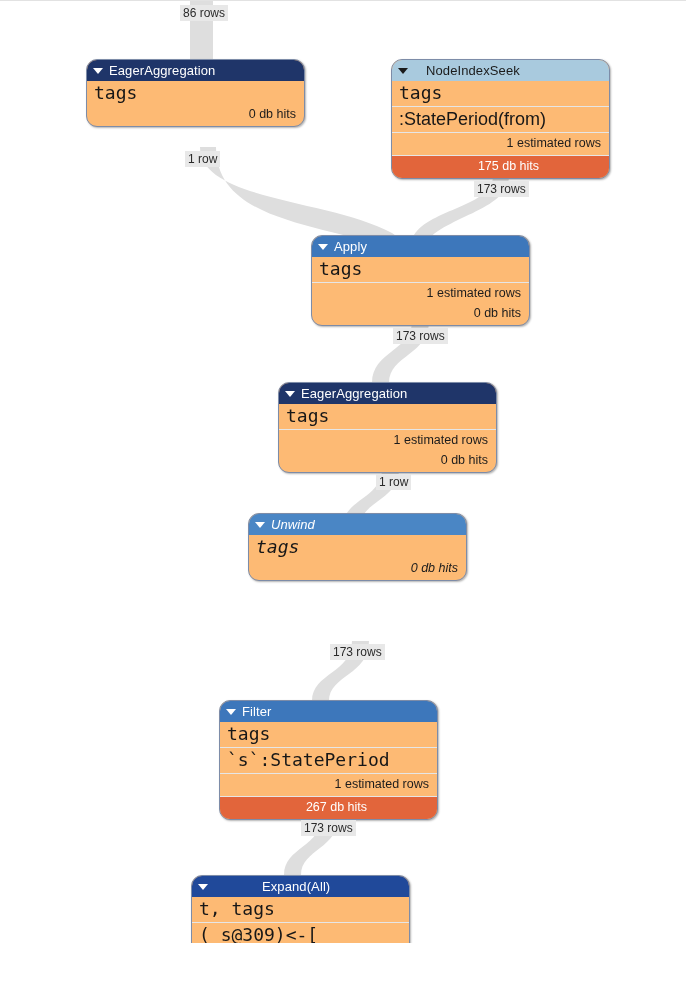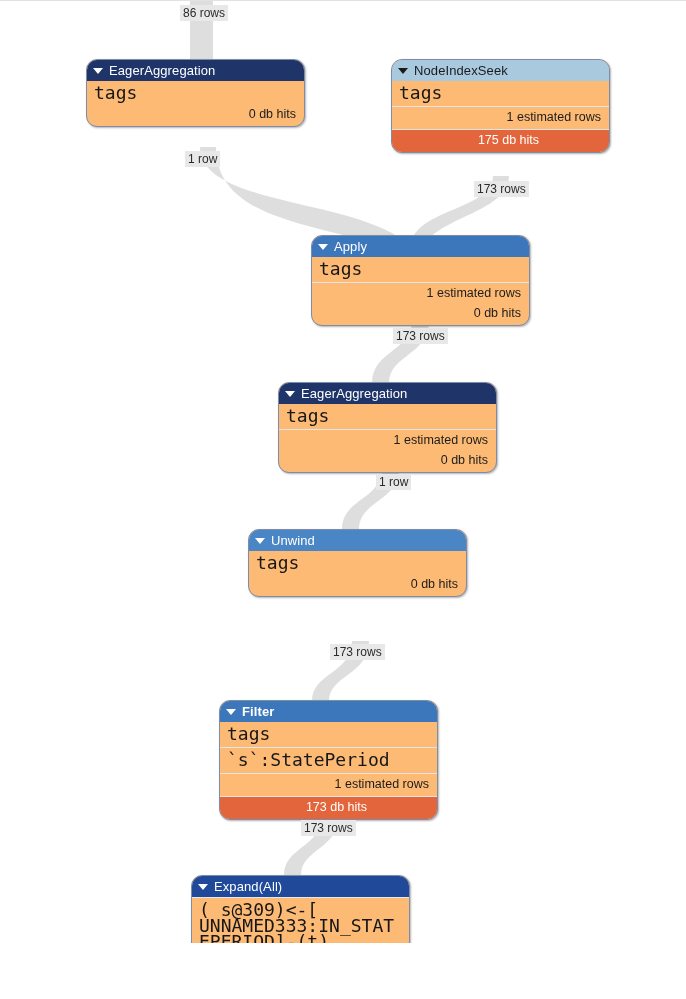--- a/index.html
+++ b/index.html
@@ -73,21 +73,21 @@
   .op-header .caret {
     display: inline-block;
     width: 0; height: 0;
     border-left: 5px solid transparent;
     border-right: 5px solid transparent;
     border-top: 6px solid #ffffff;
     margin-right: 6px;
     flex: none;
   }
   
-  .op-box.tone-light .op-header { color: #1b1b1b; }
+  .op-box.tone-light .op-header { color: #1b1b1b; gap: 12px; }
   .op-box.tone-light .op-header .caret { border-top-color: #1b1b1b; }
 
   .op-row {
     border-top: 1px solid #e6e6e6;
     padding: 4px 7px 5px 7px;
     font-family: "DejaVu Sans Mono", "Liberation Mono", monospace;
     font-size: 18px;
     color: #171717;
     line-height: 16px;
     word-break: break-word;
@@ -158,20 +158,21 @@
     <div class="op-row first">tags</div>
     <div class="op-metric no-sep">0 db hits</div>
   </div>
 
   <div class="op-box tone-light" style="left:391px; top:58px;">
     <div class="op-header" style="background:#a9cade;">
       <span class="caret"></span>
       <span>NodeIndexSeek</span>
     </div>
     <div class="op-row first">tags</div>
+    <div class="op-row" style="font-family:'Liberation Sans',sans-serif;">:StatePeriod(from)</div>
     <div class="op-metric">1 estimated rows</div>
     <div class="op-dbhits-hot" style="background:#e2653b;">175 db hits</div>
   </div>
 
   <div class="op-box tone-dark" style="left:311px; top:234px;">
     <div class="op-header" style="background:#3d77bb;text-align:center;">
       <span class="caret"></span>
       <span>Apply</span>
     </div>
     <div class="op-row first">tags</div>
@@ -182,43 +183,44 @@
   <div class="op-box tone-dark" style="left:278px; top:381px;">
     <div class="op-header" style="background:#1f3569;">
       <span class="caret"></span>
       <span>EagerAggregation</span>
     </div>
     <div class="op-row first">tags</div>
     <div class="op-metric">1 estimated rows</div>
     <div class="op-metric no-sep">0 db hits</div>
   </div>
 
-  <div class="op-box tone-dark" style="left:248px; top:528px;">
+  <div class="op-box tone-dark" style="left:248px; top:512px;font-style:italic;">
     <div class="op-header" style="background:#4a86c5;">
       <span class="caret"></span>
       <span>Unwind</span>
     </div>
     <div class="op-row first">tags</div>
     <div class="op-metric no-sep">0 db hits</div>
   </div>
 
   <div class="op-box tone-dark" style="left:219px; top:699px;">
-    <div class="op-header" style="background:#3d77bb;font-weight:bold;">
+    <div class="op-header" style="background:#3d77bb;">
       <span class="caret"></span>
       <span>Filter</span>
     </div>
     <div class="op-row first">tags</div>
     <div class="op-row">`s`:StatePeriod</div>
     <div class="op-metric">1 estimated rows</div>
-    <div class="op-dbhits-hot" style="background:#e2653b;">173 db hits</div>
+    <div class="op-dbhits-hot" style="background:#e2653b;">267 db hits</div>
   </div>
 
   <div class="op-box tone-dark" style="left:191px; top:874px;">
-    <div class="op-header" style="background:#20499a;">
+    <div class="op-header" style="background:#20499a;gap:48px;">
       <span class="caret"></span>
       <span>Expand(All)</span>
     </div>
+    <div class="op-row first">t, tags</div>
     <div class="op-row">( s@309)&lt;-[ UNNAMED333:IN_STATEPERIOD]-(t)</div>
     <div class="op-metric">1 estimated rows</div>
 
   </div>
 
 </div>
 
 </body></html>

